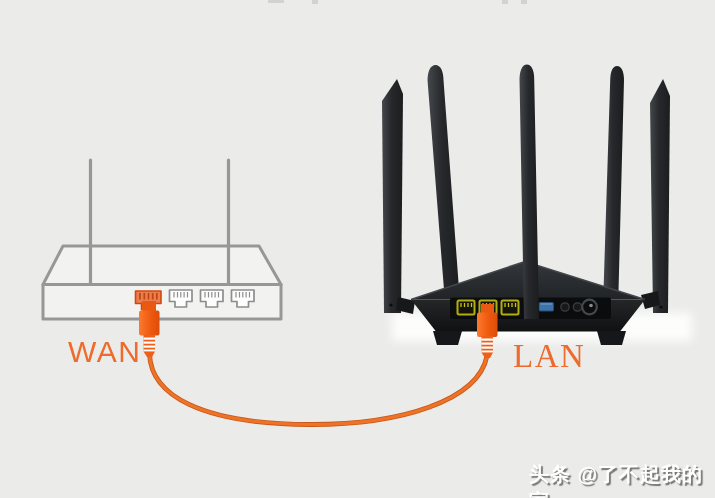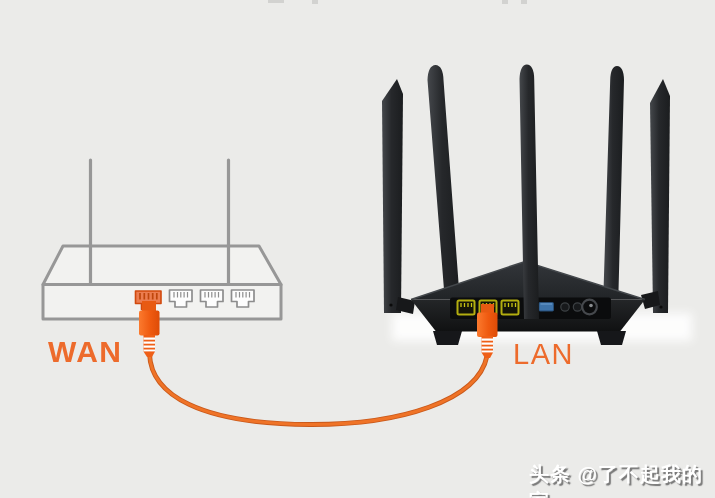--- a/index.html
+++ b/index.html
@@ -12,22 +12,22 @@
   }
   #scene { position:absolute; left:0; top:0; }
   .port-label {
     position:absolute;
     font-size:30px;
     color: var(--label-orange, #ed6b2c);
     letter-spacing:1.5px;
     line-height:1;
     user-select:none;
   }
-  #wan-label { left:48px; top:337px;font-weight:bold; }
-  #lan-label { left:513px; top:340px; font-size:29px; }
+  #wan-label { left:68px; top:337px; }
+  #lan-label { left:513px; top:340px; font-size:33px;font-family:Liberation Serif, serif; }
   #watermark {
     position:absolute; left:529px; top:461px;
     font-size:20px; font-weight:bold; letter-spacing:1px;
     color: var(--watermark-white, #ffffff);
     text-shadow: 2px 2px 1px rgba(105,105,105,0.9);
     user-select:none;
   }
   .crop-artifact { position:absolute; background:#c9c9c7; opacity:0.75; }
   #artifact-1 { left:268px; top:0; width:16px; height:3px; }
   #artifact-2 { left:312px; top:0; width:6px;  height:4px; }

